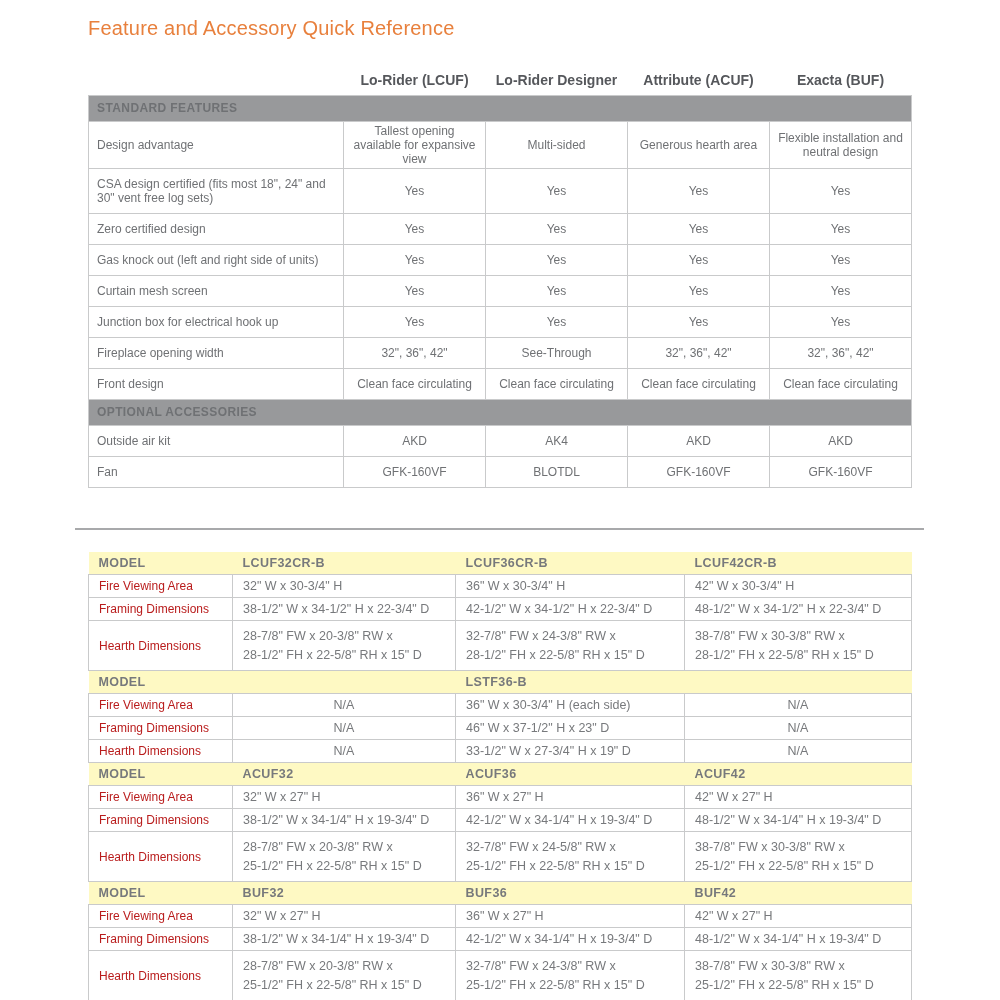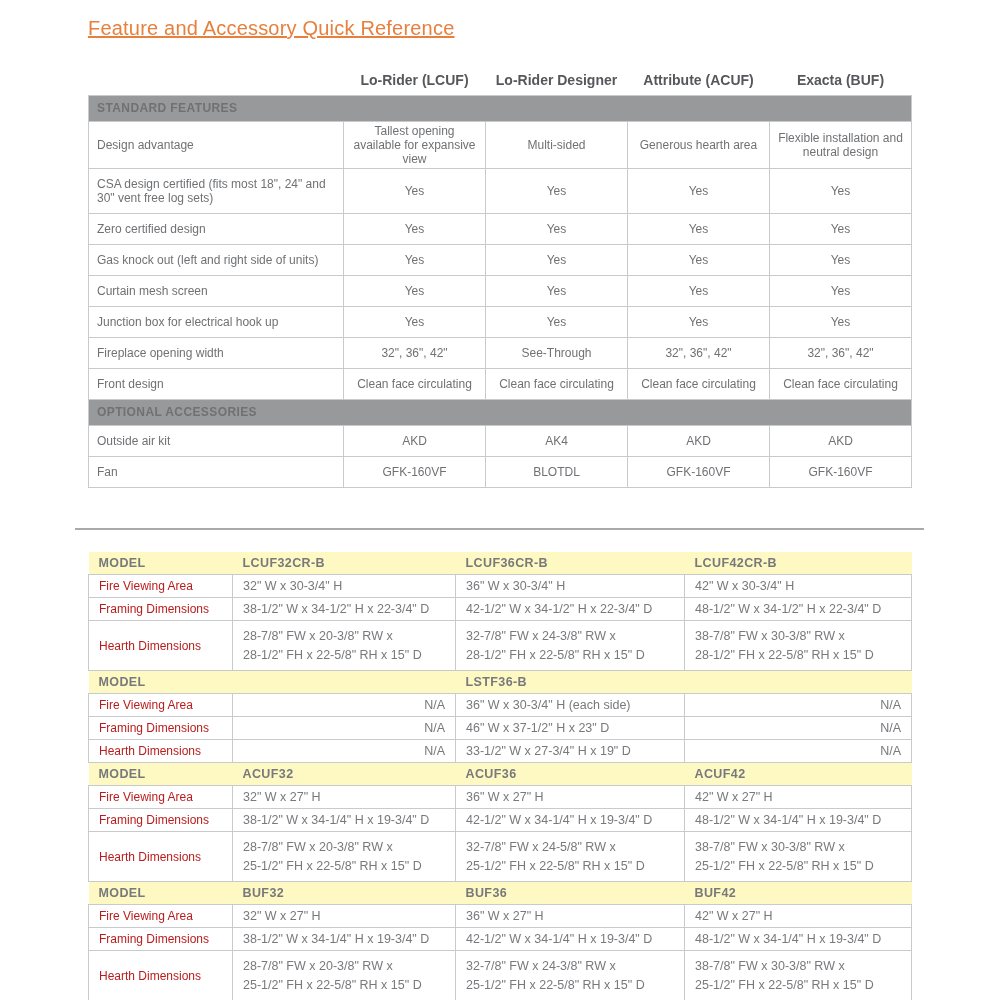--- a/index.html
+++ b/index.html
@@ -1,20 +1,20 @@
 <!DOCTYPE html>
 <html><head>
 <meta charset="utf-8">
 <style>
   * { box-sizing: border-box; }
   html,body { margin:0; padding:0; background:#ffffff; width:1000px; height:1000px;
     font-family:"Liberation Sans", sans-serif; -webkit-font-smoothing:antialiased; }
   .content { position:absolute; left:88px; top:0; width:823px; }
   .section-title { font-size:20px; font-weight:normal; letter-spacing:0.2px; color:#e8803d; margin:0; }
-  .qr-title { padding-top:17px;text-decoration:underline; }
+  .qr-title { padding-top:17px; }
 
   
   table { border-collapse:collapse; width:823px; table-layout:fixed; }
   .qr { margin-top:26px; }
   .qr col.c-label { width:255px; }
   .qr col.c-val { width:142px; }
   .qr thead th { border:none; font-weight:bold; font-size:14px; color:#55575b;
     text-align:center; vertical-align:bottom; padding:0 4px 7px 4px; height:29px; }
   tr.bar td { background:#98999b; color:#ffffff; font-weight:bold; font-size:11.5px;
     letter-spacing:0.4px; border:none; height:21px; padding:2px 8px; text-align:left; }
@@ -33,21 +33,21 @@
   
   .spec { margin-top:22px; }
   .spec col.c0 { width:144px; } .spec col.c1 { width:223px; }
   .spec col.c2 { width:229px; } .spec col.c3 { width:227px; }
   .spec tbody td { border:1px solid #c9cacb; font-size:12.5px; color:#77797c;
     vertical-align:middle; height:23px; padding:2px 10px; text-align:left; }
   .spec tbody tr.bar td { border:none; background:#fef9c3; }
   .spec td.lab { font-size:12px; color:#b91c1c; }
   .spec td.pre { white-space:pre-line; line-height:1.45; }
   .spec tr.tall td { height:50px; }
-  .spec td.center { text-align:right; }
+  .spec td.center { text-align:center; }
 
   
   .legend { margin-top:15px; font-size:12px; color:#808284; }
   .legend span { display:inline-block; margin-right:29px; }
 </style>
 </head>
 <body>
 
 <div class="content">
 

